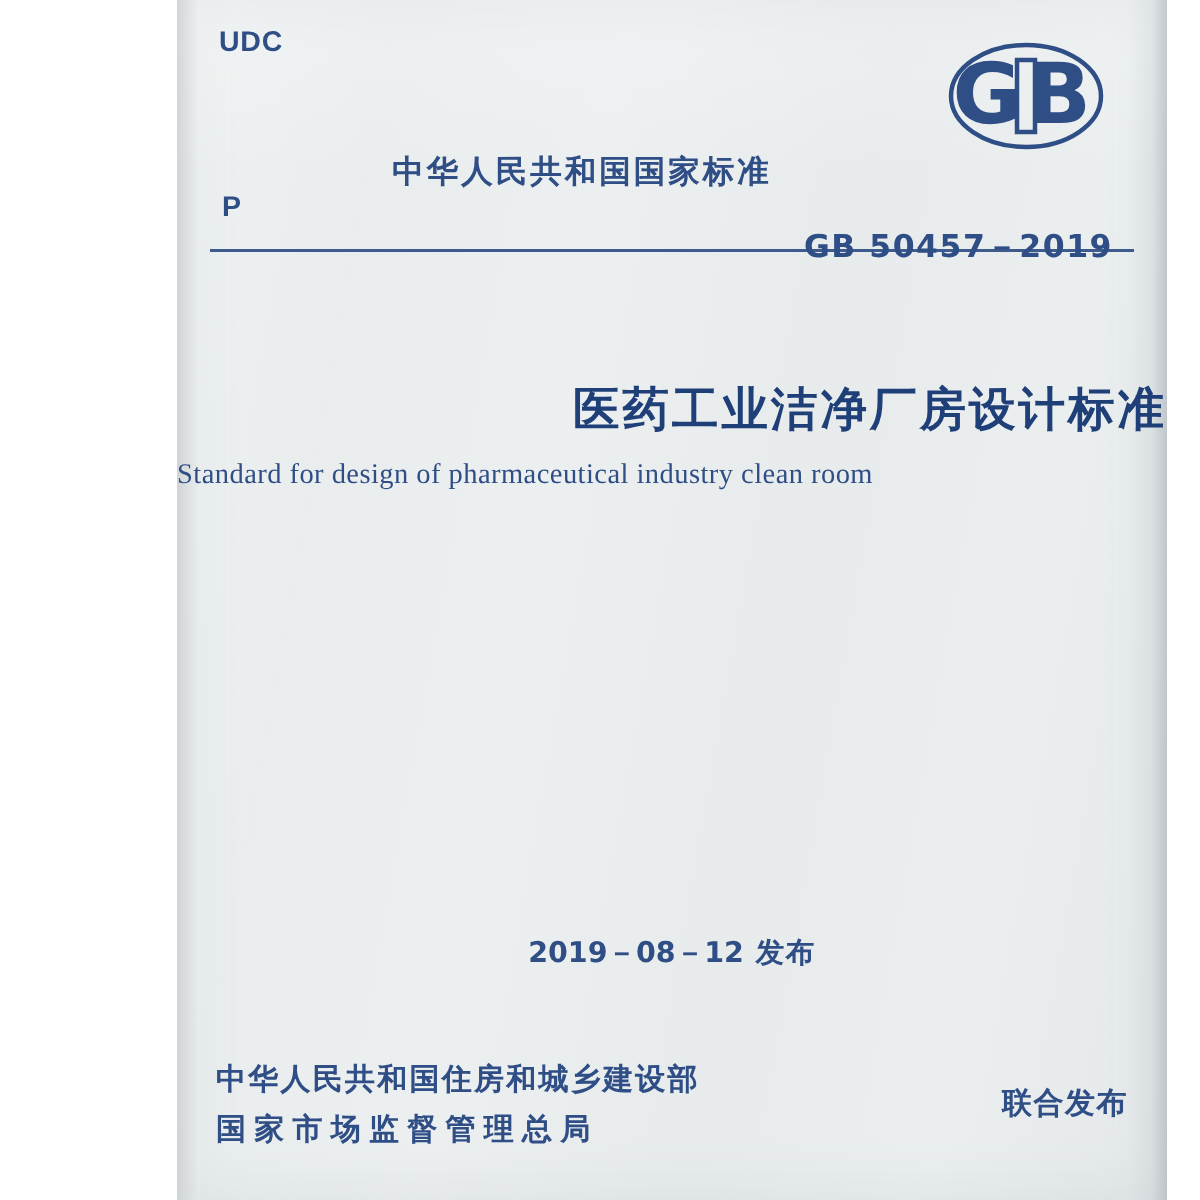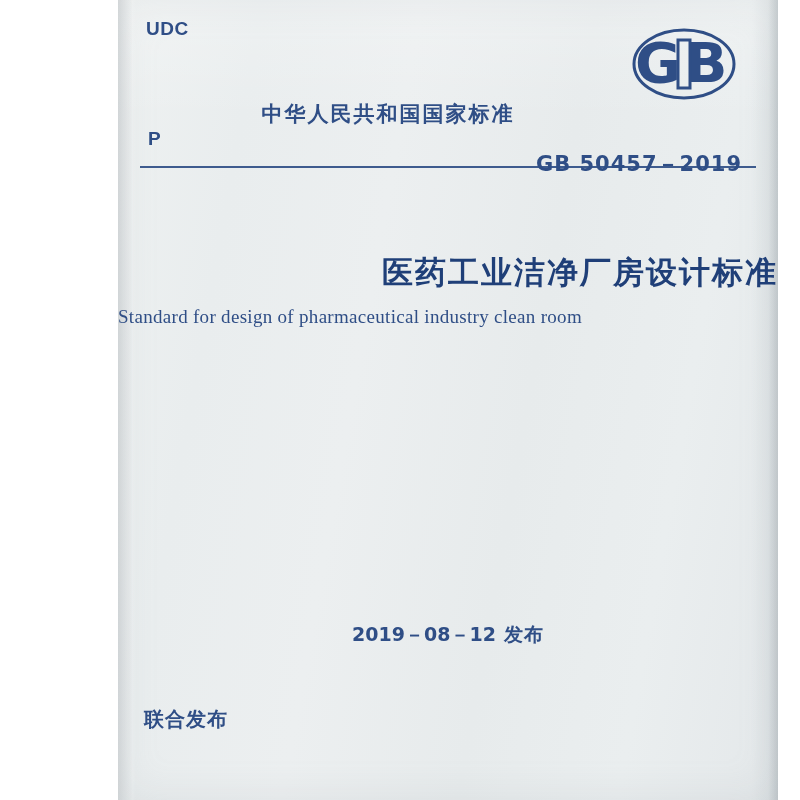--- a/index.html
+++ b/index.html
@@ -223,15 +223,19 @@
   <div class="title-cn">医药工业洁净厂房设计标准</div>
   <div class="title-en">Standard for design of pharmaceutical industry clean room</div>
 
   <div class="dates">
     <div class="date-item">
       <span>2019－08－12</span><span class="lbl">发布</span>
     </div>
   </div>
 
   <div class="publishers">
+    <div class="pub-names">
+      <div class="pub-line">中华人民共和国住房和城乡建设部</div>
+      <div class="pub-line spaced">国家市场监督管理总局</div>
+    </div>
     <div class="joint">联合发布</div>
   </div>
 </div>
 
 </body></html>

